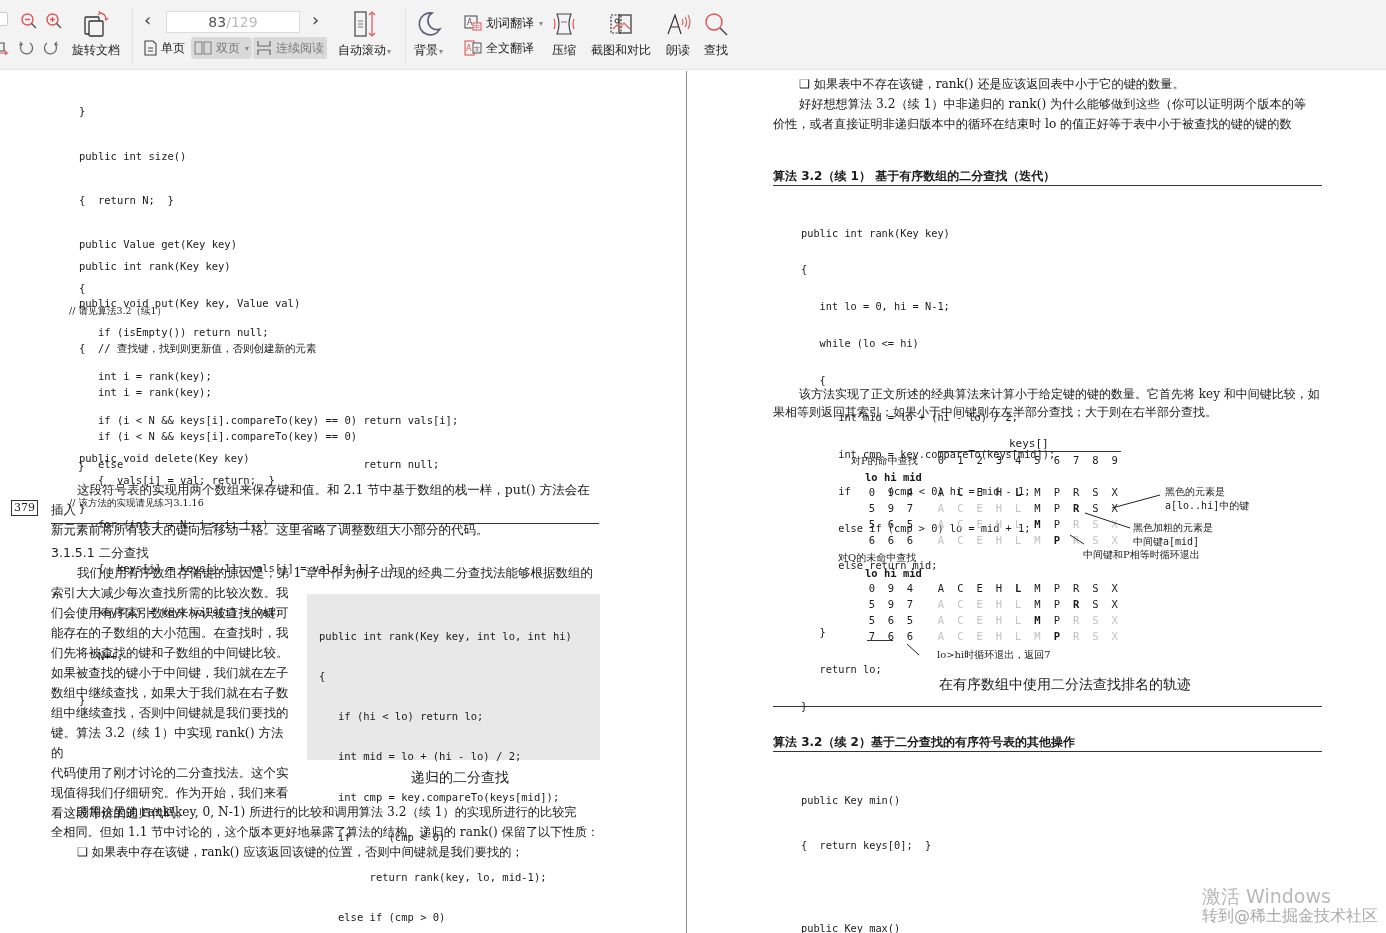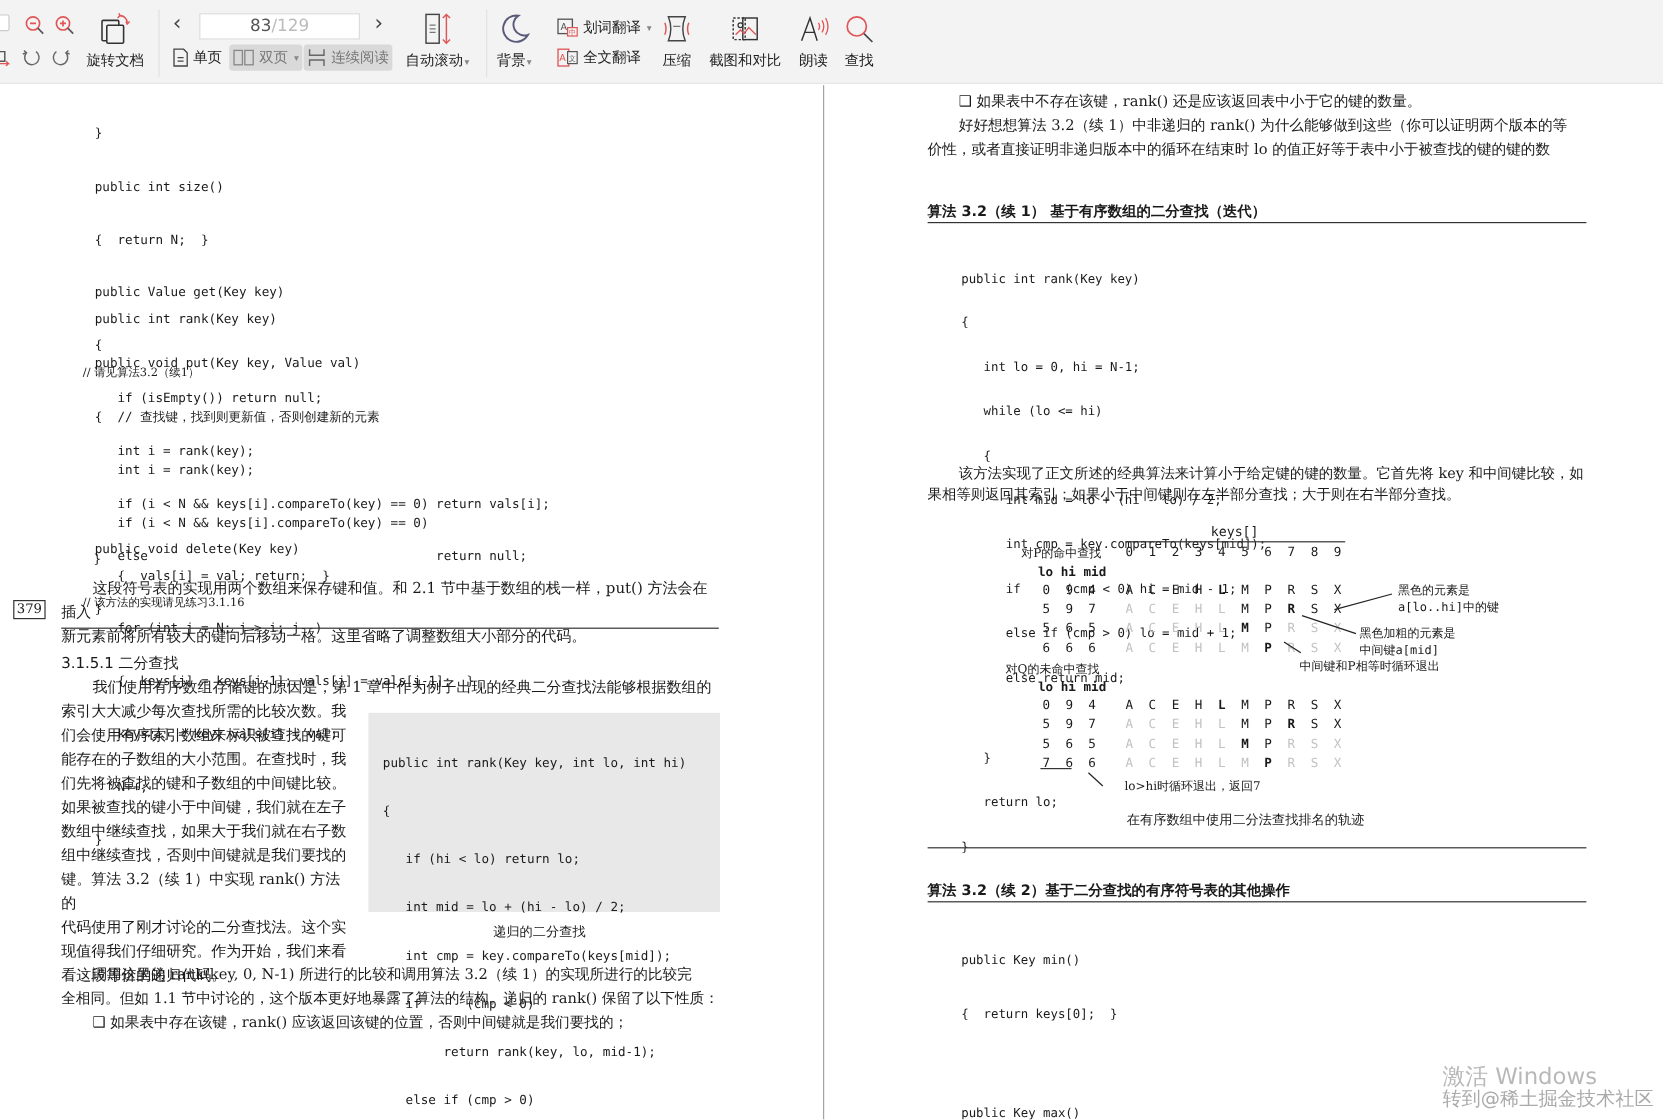--- a/index.html
+++ b/index.html
@@ -29,21 +29,21 @@
   .page-divider { position: absolute; left: 686px; top: 71px; width: 1px; height: 862px; background: #8c8c8c; }
 
   .code { font-family: "DejaVu Sans Mono", "Liberation Mono", monospace; font-size: 10.5px; line-height: 14.7px; white-space: pre; color: #1a1a1a; position: absolute; }
   .code-cmt { font-family: "DejaVu Serif", serif; font-size: 9.5px; }
   .cn { font-family: "DejaVu Serif", "Liberation Serif", serif; font-size: 12.5px; line-height: 20px; color: #1a1a1a; position: absolute; }
   .indent { text-indent: 26px; }
   .rule { position: absolute; height: 1px; background: #333; }
   .heading { position: absolute; font-family: "DejaVu Sans", sans-serif; font-size: 12px; font-weight: bold; color: #1a1a1a; }
   .margin-num { position: absolute; left: 11px; top: 500px; border: 1px solid #333; font-family: "DejaVu Serif", serif; font-size: 11px; padding: 0 2px; line-height: 14px; }
   .code-box { position: absolute; left: 307px; top: 594px; width: 293px; height: 166px; background: #e8e8e8; }
-  .caption { position: absolute; font-family: "DejaVu Sans", sans-serif; font-size: 11px; color: #1a1a1a; }
+  .caption { position: absolute; font-family: "DejaVu Sans", sans-serif; font-size: 14px; color: #1a1a1a; }
 
   
   .trace { position: absolute; font-family: "DejaVu Sans Mono", monospace; font-size: 10.5px; }
   .trace .cell { position: absolute; width: 12px; text-align: center; }
   .trace .dim { color: #c2c2c2; }
   .trace .bold { font-weight: bold; }
   .tlabel { position: absolute; font-family: "DejaVu Serif", serif; font-size: 10px; color: #1a1a1a; white-space: nowrap; }
   .tmono { font-family: "DejaVu Sans Mono", monospace; }
 
   .watermark1 { position: absolute; left: 1202px; top: 884px; font-size: 19px; color: #b8b8b8; font-family: "DejaVu Sans", sans-serif; }

